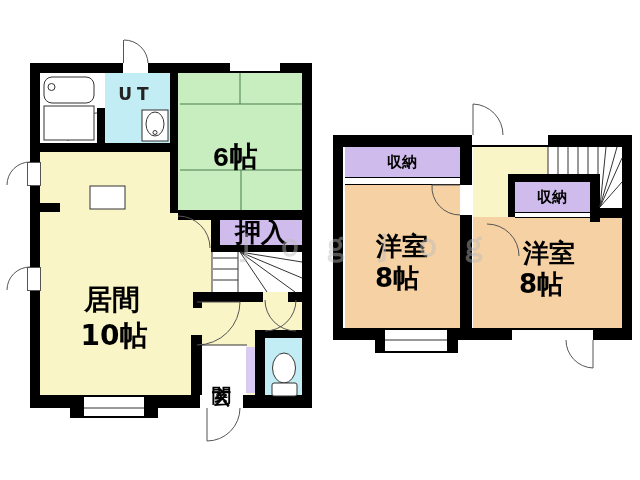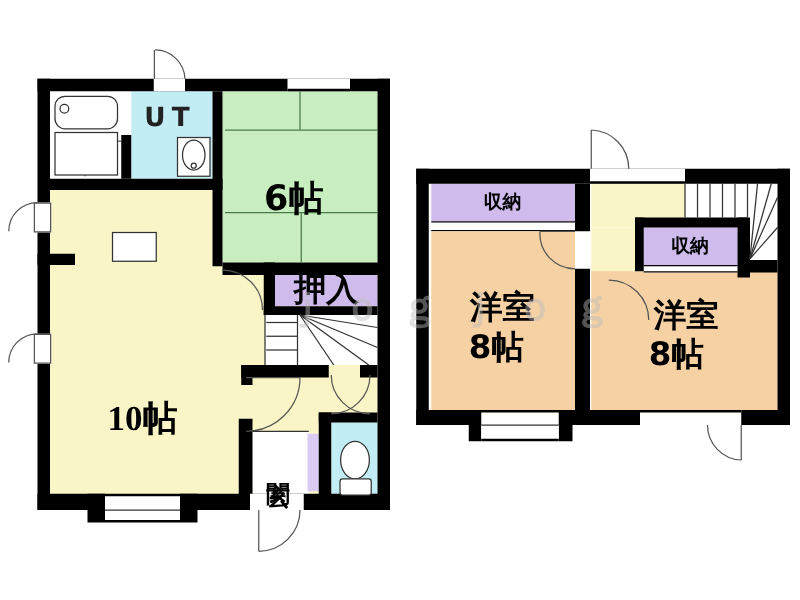--- a/index.html
+++ b/index.html
@@ -162,24 +162,25 @@
     <g stroke="#333" stroke-width="1" fill="#fff">
       <rect x="90" y="186" width="35" height="23"></rect>
     </g>
     <g stroke="#333" stroke-width="1" fill="none">
       <path d="M202 345 H247"></path>
         <path d="M84 408 H144"></path>
         <path d="M385 340 H447"></path>
     </g>
   </svg>
 
-  <div class="lbl" style="left:136px;top:94px;font-size:21px;letter-spacing:5px;color:#222;">UT</div>
-  <div class="lbl" style="left:235px;top:159px;font-size:28px;">6帖</div>
+  <div class="lbl" style="left:136px;top:94px;font-size:17px;letter-spacing:5px;color:#222;">UT</div>
+  <div class="lbl" style="left:235px;top:159px;font-size:28px;font-family:Liberation Mono, monospace;">6帖</div>
   <div class="lbl" style="left:261px;top:232px;font-size:26px;">押入</div>
-  <div class="lbl" style="left:114px;top:336px;font-size:28px;font-family:Liberation Serif, serif;">10帖</div>
+  <div class="lbl" style="left:112px;top:300px;font-size:28px;">居間</div>
+  <div class="lbl" style="left:114px;top:336px;font-size:28px;">10帖</div>
   <div class="lbl lbl-v" style="left:222px;top:371px;font-size:19px;">玄関</div>
   <div class="lbl" style="left:402px;top:162px;font-size:15px;">収納</div>
   <div class="lbl" style="left:552px;top:197px;font-size:15px;">収納</div>
   <div class="lbl" style="left:402px;top:246px;font-size:26px;">洋室</div>
   <div class="lbl" style="left:397px;top:278px;font-size:26px;">8帖</div>
   <div class="lbl" style="left:549px;top:253px;font-size:26px;">洋室</div>
   <div class="lbl" style="left:541px;top:284px;font-size:26px;">8帖</div>
 
   <div id="watermark">ｊｏｇｊｏｇ</div>
 </div>

